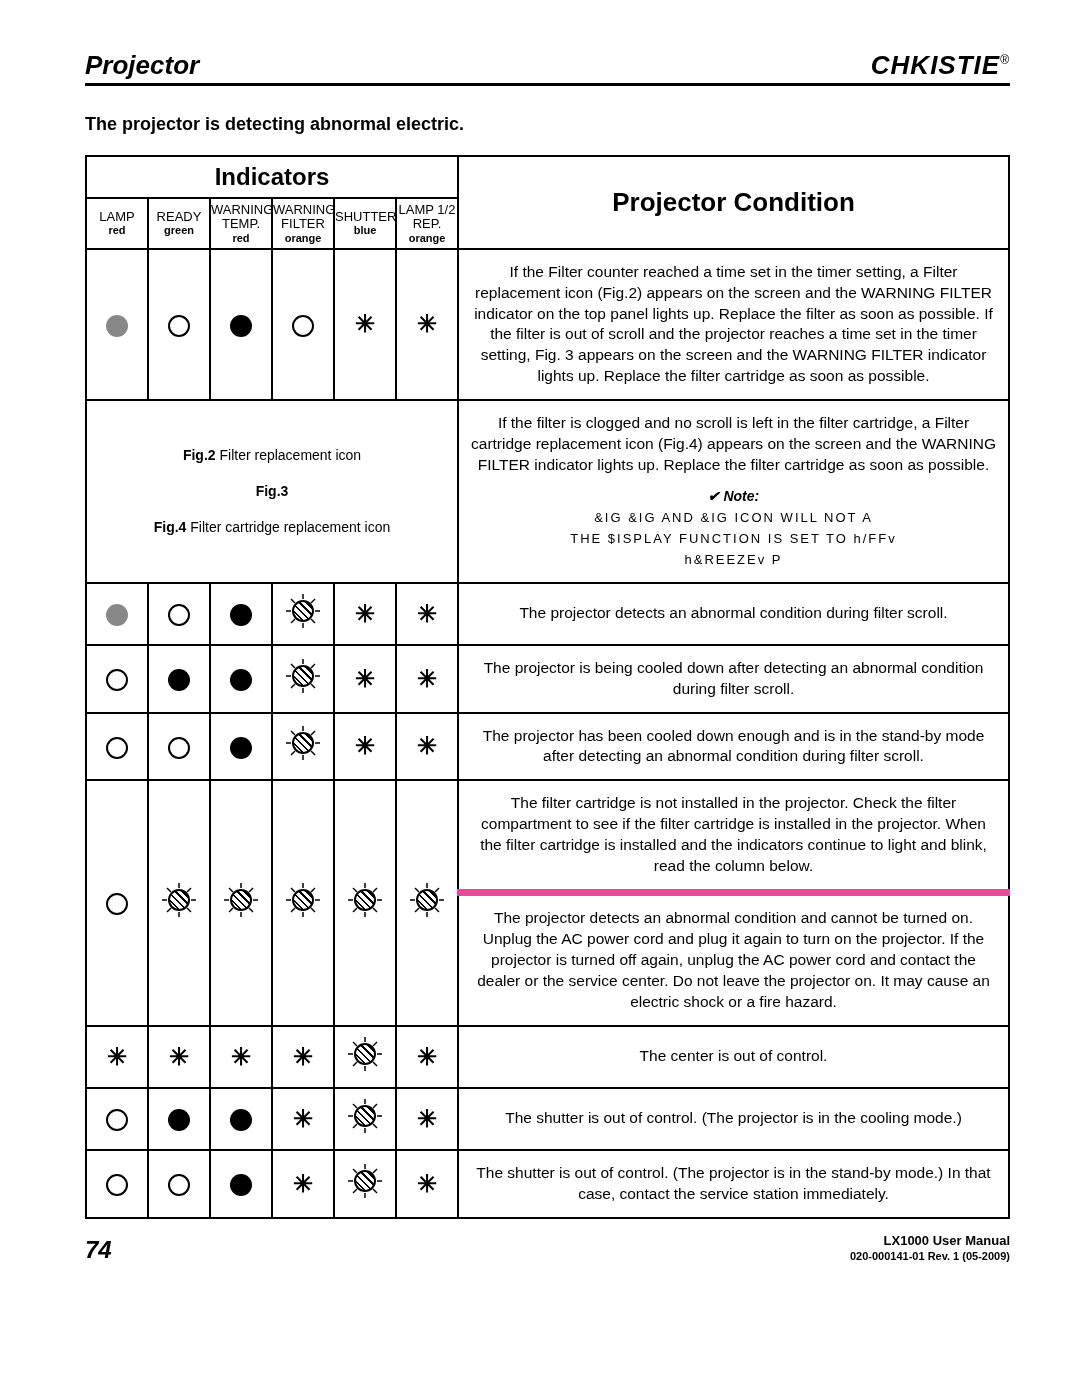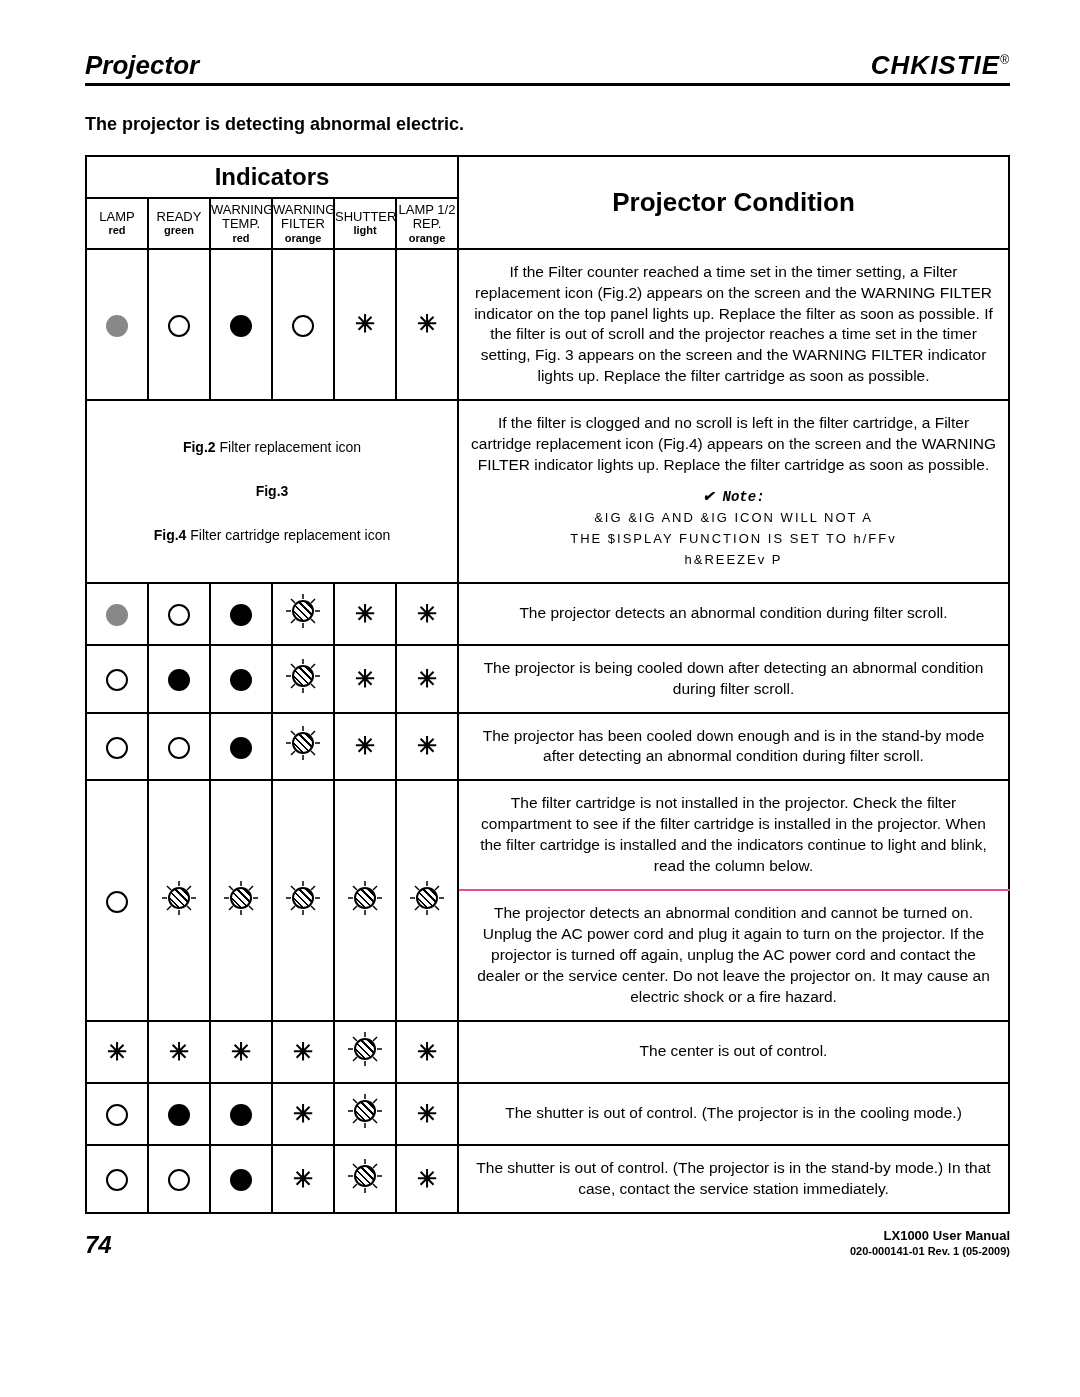--- a/index.html
+++ b/index.html
@@ -42,21 +42,21 @@
     text-align: left;
     font-size: 15.5px;
     line-height: 1.35;
     padding: 12px 10px;
     vertical-align: top;
   }
   td.symbol { padding: 12px 0; font-size: 22px; }
 
   .figcell { text-align: left; padding: 10px 12px; font-size: 14px; }
   .figcell .figlabel { font-weight: bold; }
-  .figcell .row { margin: 28px 0; }
+  .figcell .row { margin: 20px 0; }
 
   .note-label { font-style: italic; font-weight: bold; font-size: 14px; }
   .note-body { font-size: 13px; letter-spacing: 2px; }
 
   
   tr.dash-above td { border-top: 2px dashed #000; }
   td.no-bb { border-bottom: none; }
   td.no-bt { border-top: none; }
 
   
@@ -82,21 +82,21 @@
   .footer {
     display: flex;
     justify-content: space-between;
     align-items: flex-end;
     margin-top: 14px;
   }
   .page-no { font-size: 24px; font-weight: bold; font-style: italic; }
   .doc-info { text-align: right; font-size: 13px; line-height: 1.3; }
   .doc-info .line1 { font-weight: bold; }
   .doc-info .line2 { font-size: 11px; font-weight: bold; }
-  .check { font-weight: bold; font-family: Liberation Mono, monospace; }
+  .check { font-weight: bold; }
 </style>
 </head>
 <body>
 
 <div class="header">
   <h1 class="appendix">Projector</h1>
   <div class="brand">
     <span>CHKISTIE</span><span class="reg">®</span>
   </div>
 </div>
@@ -116,21 +116,21 @@
   <thead>
     <tr>
       <th colspan="6" class="indicators-h">Indicators</th>
       <th rowspan="2" class="pc-h">Projector Condition</th>
     </tr>
     <tr>
       <th class="col-h"><span>LAMP</span><span class="sub">red</span></th>
       <th class="col-h"><span>READY</span><span class="sub">green</span></th>
       <th class="col-h"><span>WARNING TEMP.</span><span class="sub">red</span></th>
       <th class="col-h"><span>WARNING FILTER</span><span class="sub">orange</span></th>
-      <th class="col-h"><span>SHUTTER</span><span class="sub">light</span></th>
+      <th class="col-h"><span>SHUTTER</span><span class="sub">blue</span></th>
       <th class="col-h"><span>LAMP 1/2 REP.</span><span class="sub">orange</span></th>
     </tr>
   </thead>
   <tbody>
 
     <tr>
       <td class="symbol"><span class="dot solid-gray"></span></td>
       <td class="symbol"><span class="dot outline"></span></td>
       <td class="symbol"><span class="dot solid-black"></span></td>
       <td class="symbol"><span class="dot outline"></span></td>
@@ -290,21 +290,21 @@
                 <line x1="17" y1="29" x2="17" y2="34"></line>
                 <line x1="0" y1="17" x2="5" y2="17"></line>
                 <line x1="29" y1="17" x2="34" y2="17"></line>
                 <line x1="5" y1="5" x2="9" y2="9"></line>
                 <line x1="25" y1="25" x2="29" y2="29"></line>
                 <line x1="25" y1="9" x2="29" y2="5"></line>
                 <line x1="5" y1="29" x2="9" y2="25"></line>
               </g>
             </svg><span class="dot hatched"></span></span>
       </td>
-      <td class="condition" style="border-bottom:2px solid #ec4899">The filter cartridge is not installed in the projector. Check the filter compartment to see if the filter cartridge is installed in the projector. When the filter cartridge is installed and the indicators continue to light and blink, read the column below.</td>
+      <td class="condition" style="border-bottom:7px solid #ec4899">The filter cartridge is not installed in the projector. Check the filter compartment to see if the filter cartridge is installed in the projector. When the filter cartridge is installed and the indicators continue to light and blink, read the column below.</td>
     </tr>
     <tr>
       <td class="condition">The projector detects an abnormal condition and cannot be turned on. Unplug the AC power cord and plug it again to turn on the projector. If the projector is turned off again, unplug the AC power cord and contact the dealer or the service center. Do not leave the projector on. It may cause an electric shock or a fire hazard.</td>
     </tr>
 
     <tr>
       <td class="symbol"><span class="star">✳</span></td>
       <td class="symbol"><span class="star">✳</span></td>
       <td class="symbol"><span class="star">✳</span></td>
       <td class="symbol"><span class="star">✳</span></td>

